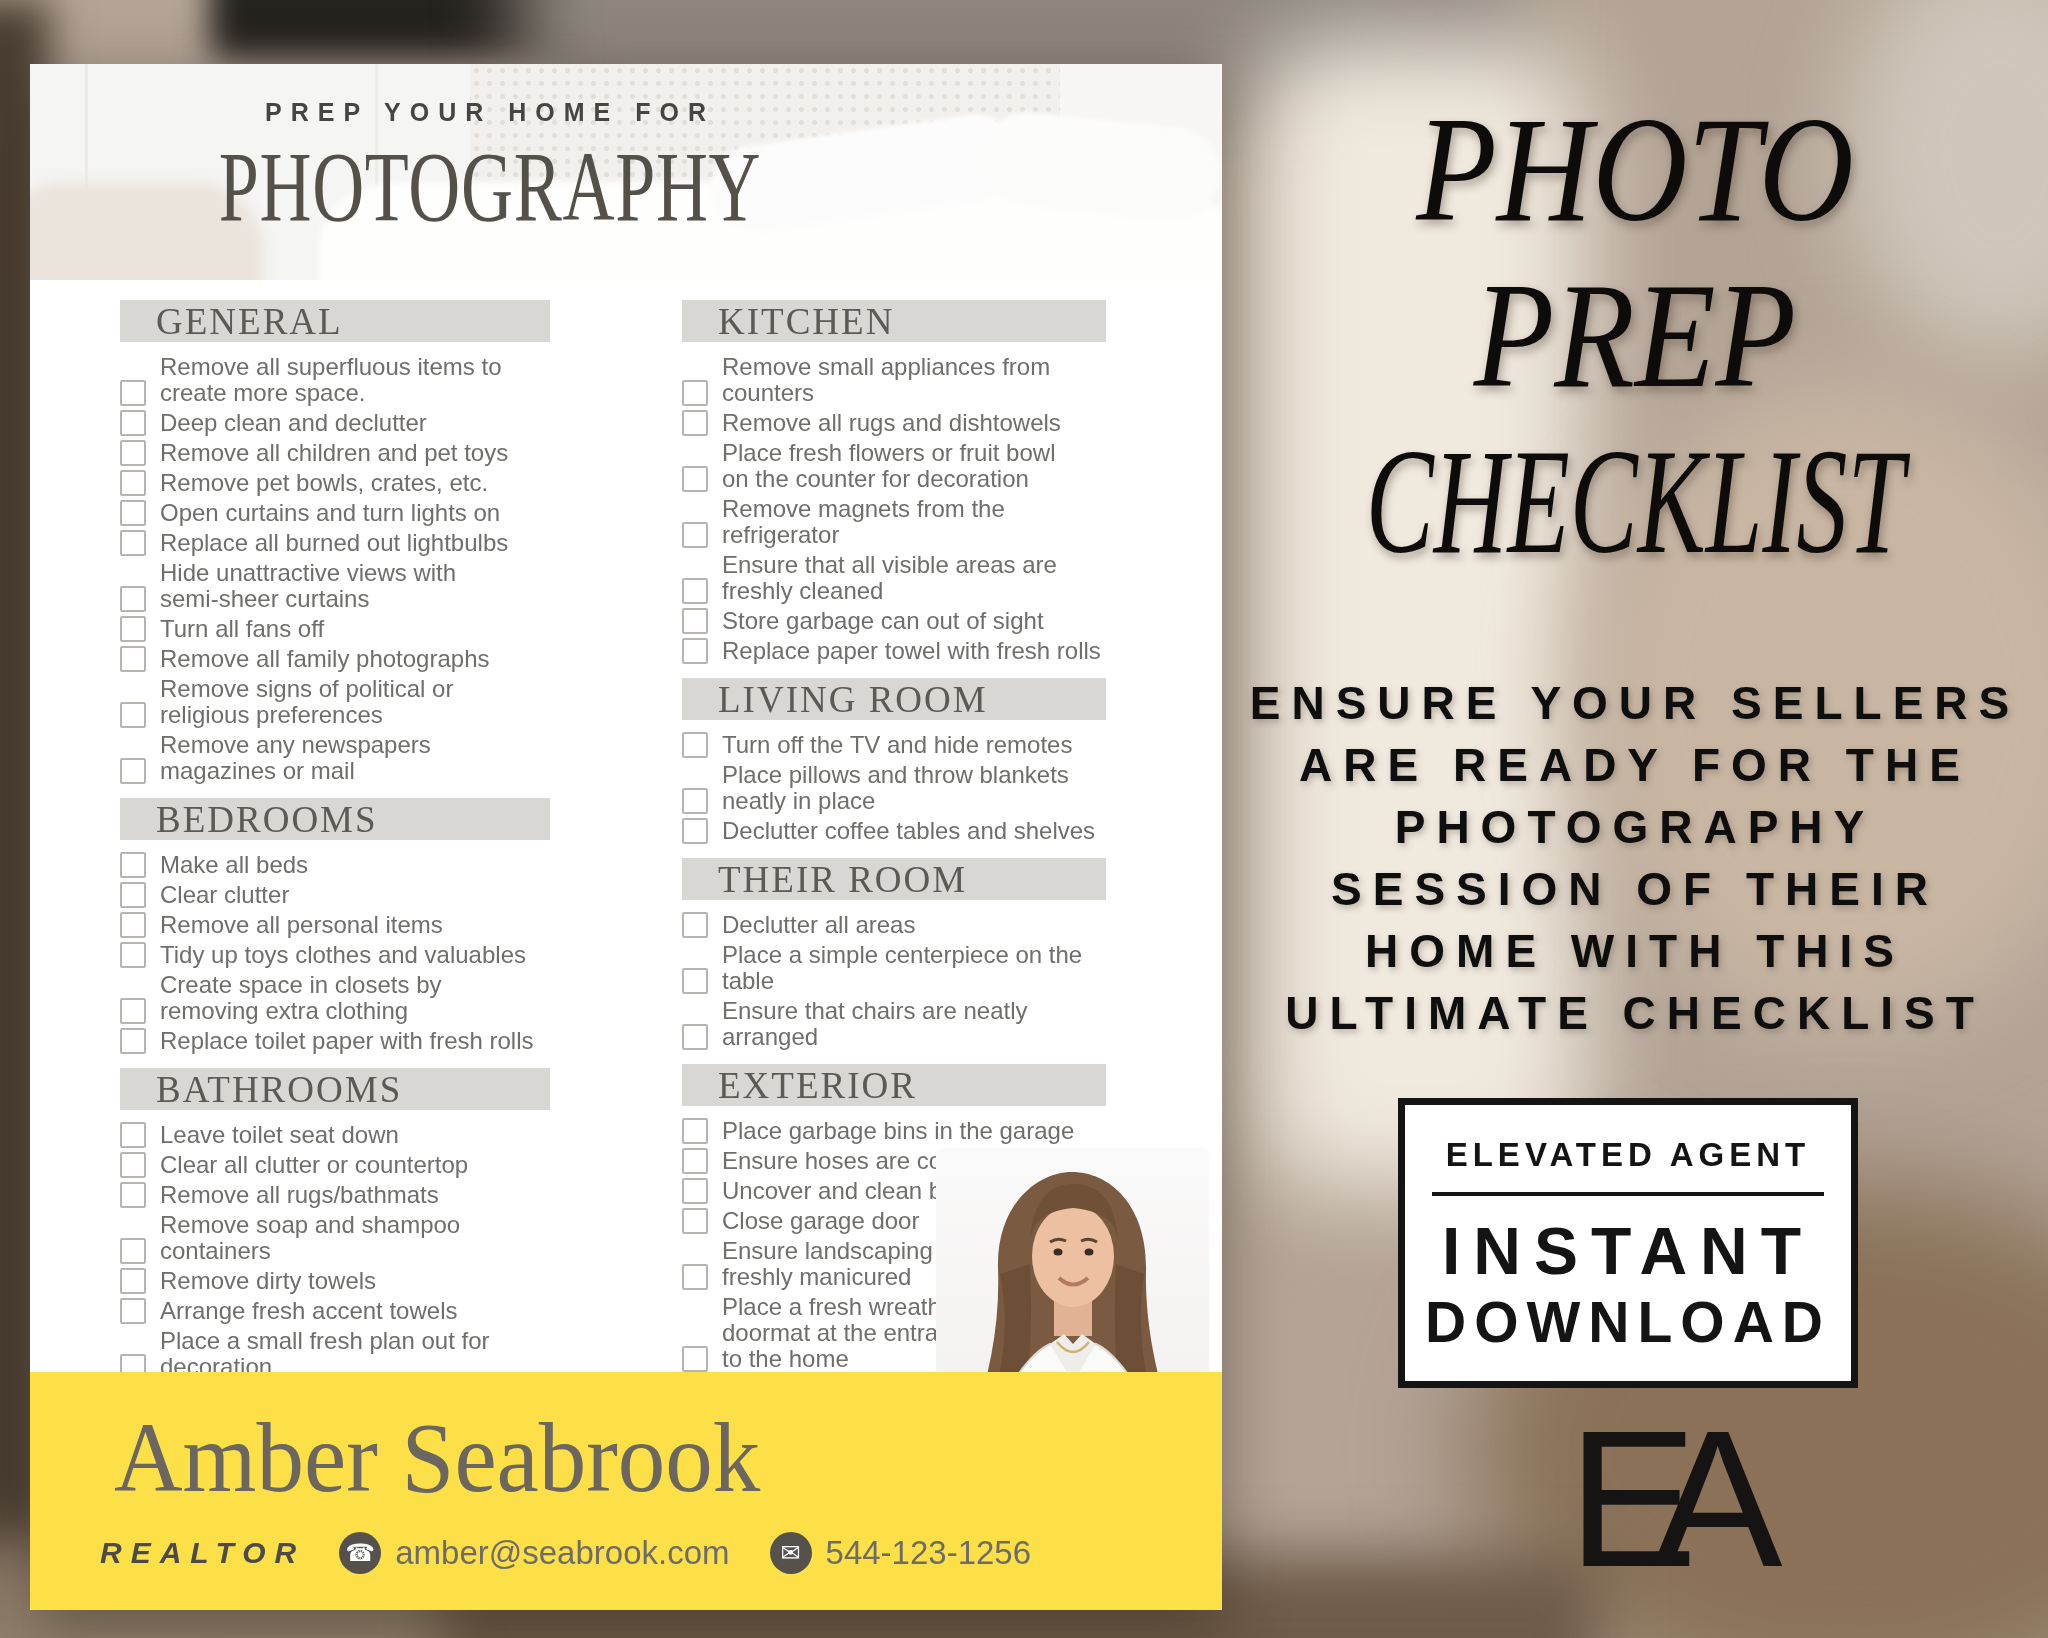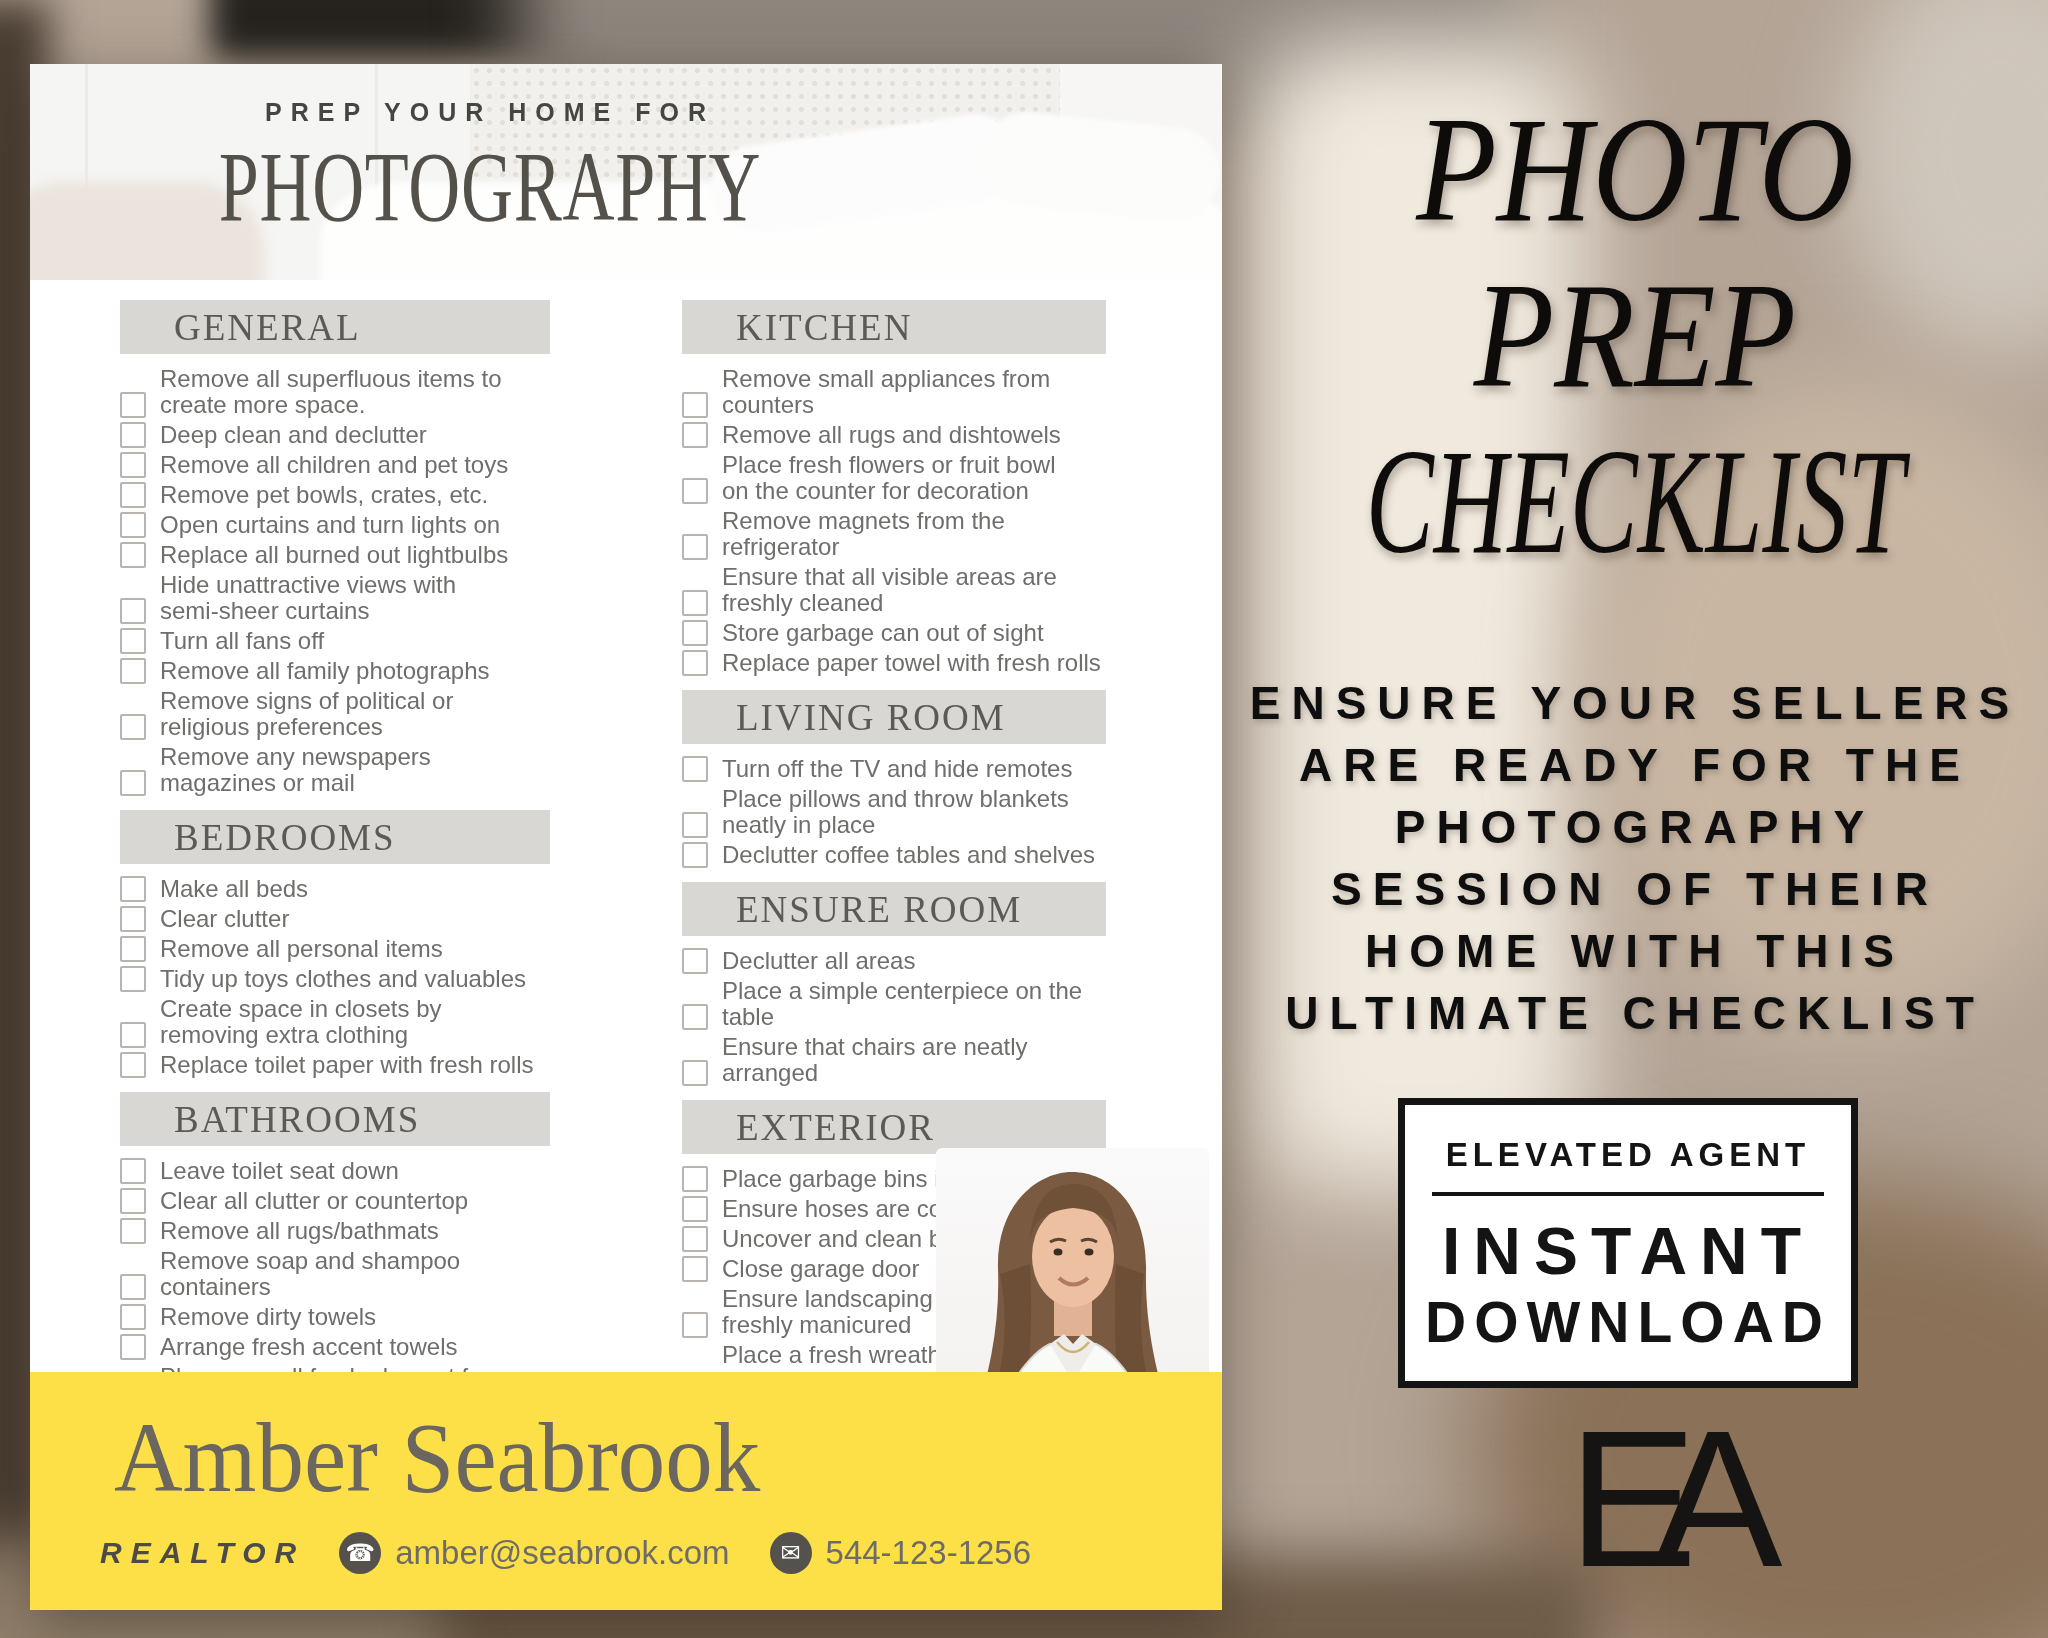--- a/index.html
+++ b/index.html
@@ -44,22 +44,22 @@
     margin-top:10px;font-family:"Liberation Serif",serif;font-size:100px;line-height:100px;
     color:#54504a;letter-spacing:1px;transform:scaleX(.72);transform-origin:50% 0;white-space:nowrap;
   }
 
   
   .col{position:absolute;top:236px;}
   .col-left{left:90px;width:430px;}
   .col-right{left:652px;width:424px;}
   .section{margin-bottom:14px;}
   .section-header{
-    width:100%;height:54px;background:#d9d7d4;display:flex;align-items:center;
-    padding-left:54px;box-sizing:border-box;margin-bottom:12px;
+    width:100%;height:42px;background:#d9d7d4;display:flex;align-items:center;
+    padding-left:36px;box-sizing:border-box;margin-bottom:12px;
     font-family:"Liberation Serif",serif;font-size:37px;letter-spacing:2px;color:#5c5a55;
   }
   .item{display:flex;align-items:flex-end;margin-bottom:4px;}
   .checkbox{
     flex:0 0 auto;width:26px;height:26px;border:2px solid #b8b5b0;border-radius:2px;
     background:#fff;margin-right:14px;box-sizing:border-box;
   }
   .item-label{
     font-size:24px;line-height:26px;color:#6f6e6b;white-space:pre-line;width:max-content;max-width:520px;
   }
@@ -297,21 +297,21 @@
           <span class="checkbox"></span>
           <span class="item-label">Place pillows and throw blankets
 neatly in place</span>
         </div>
         <div class="item">
           <span class="checkbox"></span>
           <span class="item-label">Declutter coffee tables and shelves</span>
         </div>
       </div>
       <div class="section">
-        <div class="section-header">ENSURE ROOM</div>
+        <div class="section-header">THEIR ROOM</div>
         <div class="item">
           <span class="checkbox"></span>
           <span class="item-label">Declutter all areas</span>
         </div>
         <div class="item">
           <span class="checkbox"></span>
           <span class="item-label">Place a simple centerpiece on the table</span>
         </div>
         <div class="item">
           <span class="checkbox"></span>

